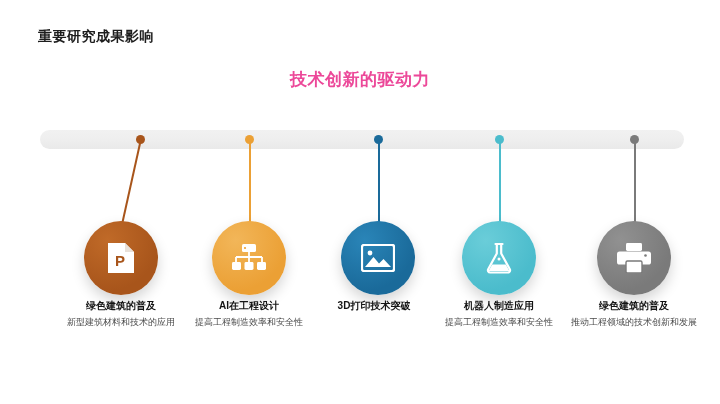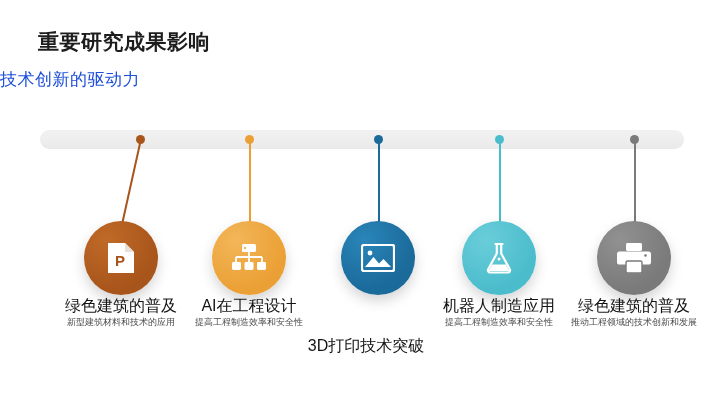--- a/index.html
+++ b/index.html
@@ -8,27 +8,27 @@
     background:#ffffff;
     font-family:"Liberation Sans","DejaVu Sans",sans-serif;
     overflow:hidden;
     position:relative;
   }
   .slide{position:absolute;inset:0;}
 
   
   .title{
     position:absolute;left:38px;top:28px;
-    font-size:21px;font-weight:bold;color:#1d1d1d;
+    font-size:14px;font-weight:bold;color:#1d1d1d;
     letter-spacing:.5px;white-space:nowrap;
   }
   .subtitle{
     position:absolute;left:0;right:0;top:68px;
-    text-align:left;
-    font-size:17px;font-weight:normal;color:#1d4ed8;
+    text-align:center;
+    font-size:17px;font-weight:bold;color:#ec4899;
     letter-spacing:.5px;
   }
 
   
   .bar{
     position:absolute;left:40px;top:130px;
     width:644px;height:19px;
     background:linear-gradient(180deg,#f1f1f1 0%,#eeeeee 55%,#e9e9e9 100%);
     border-radius:10px;
   }
@@ -50,21 +50,21 @@
     display:flex;align-items:center;justify-content:center;
     box-shadow:0 6px 13px rgba(0,0,0,.17);
   }
   .circle svg{display:block;}
   .caption{
     position:absolute;top:298px;
     width:150px;margin-left:-75px;
     text-align:center;
   }
   .cap-title{
-    font-size:16px;font-weight:normal;color:#141414;
+    font-size:10px;font-weight:bold;color:#141414;
     line-height:15px;white-space:nowrap;
   }
   .cap-desc{
     margin-top:3px;
     font-size:9px;color:#4a4a4a;line-height:13.5px;
   }
 </style>
 </head>
 <body>
 
@@ -118,21 +118,21 @@
         <div class="stem" style="left: 378px; height: 85.5px; background: rgb(26, 106, 154); transform: rotate(0deg);"></div>
         <div class="circle" style="left: 378px; background: radial-gradient(circle at 32% 26%, rgb(42, 133, 184) 0%, rgb(26, 106, 154) 68%);">
           <span>
             <svg width="34" height="28" viewBox="0 0 34 28">
               <rect x="0.9" y="0.9" width="32.2" height="26.2" rx="2.4" fill="none" stroke="#fff" stroke-width="2.4"></rect>
               <circle cx="9" cy="9" r="2.4" fill="#fff"></circle>
               <path d="M4 23l8.5-10 5.5 6.5 4.5-4.5L30 23z" fill="#fff"></path>
             </svg>
           </span>
         </div>
-        <div class="caption" style="left: 366px; margin-top: 40px;">
+        <div class="caption" style="left: 374px;">
           <div class="cap-title">3D打印技术突破</div>
         </div>
       </div>
       <div class="node">
         <div class="dot" style="left: 499px; background: rgb(75, 188, 204);"></div>
         <div class="stem" style="left: 499px; height: 85.5px; background: rgb(75, 188, 204); transform: rotate(0deg);"></div>
         <div class="circle" style="left: 499px; background: radial-gradient(circle at 32% 26%, rgb(106, 205, 217) 0%, rgb(75, 188, 204) 68%);">
           <span>
             <svg width="28" height="32" viewBox="0 0 28 32">
               <path d="M10.5 2h7M11.8 2v9.5L3.2 27.2c-.8 1.5.2 3.3 1.9 3.3h17.8c1.7 0 2.7-1.8 1.9-3.3L16.2 11.5V2" fill="none" stroke="#fff" stroke-width="2.2" stroke-linecap="round" stroke-linejoin="round"></path>

